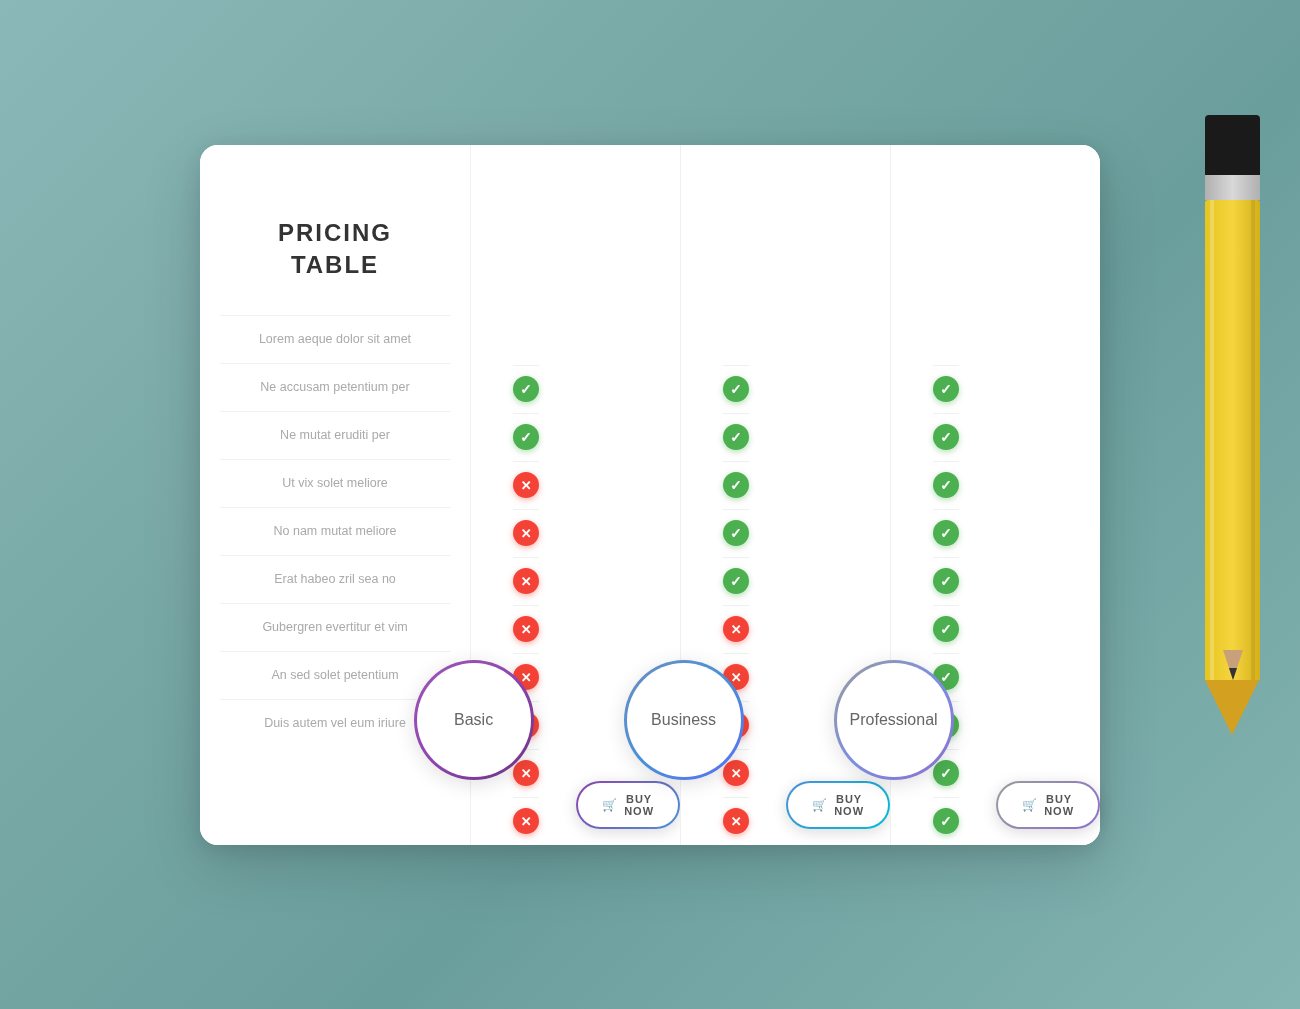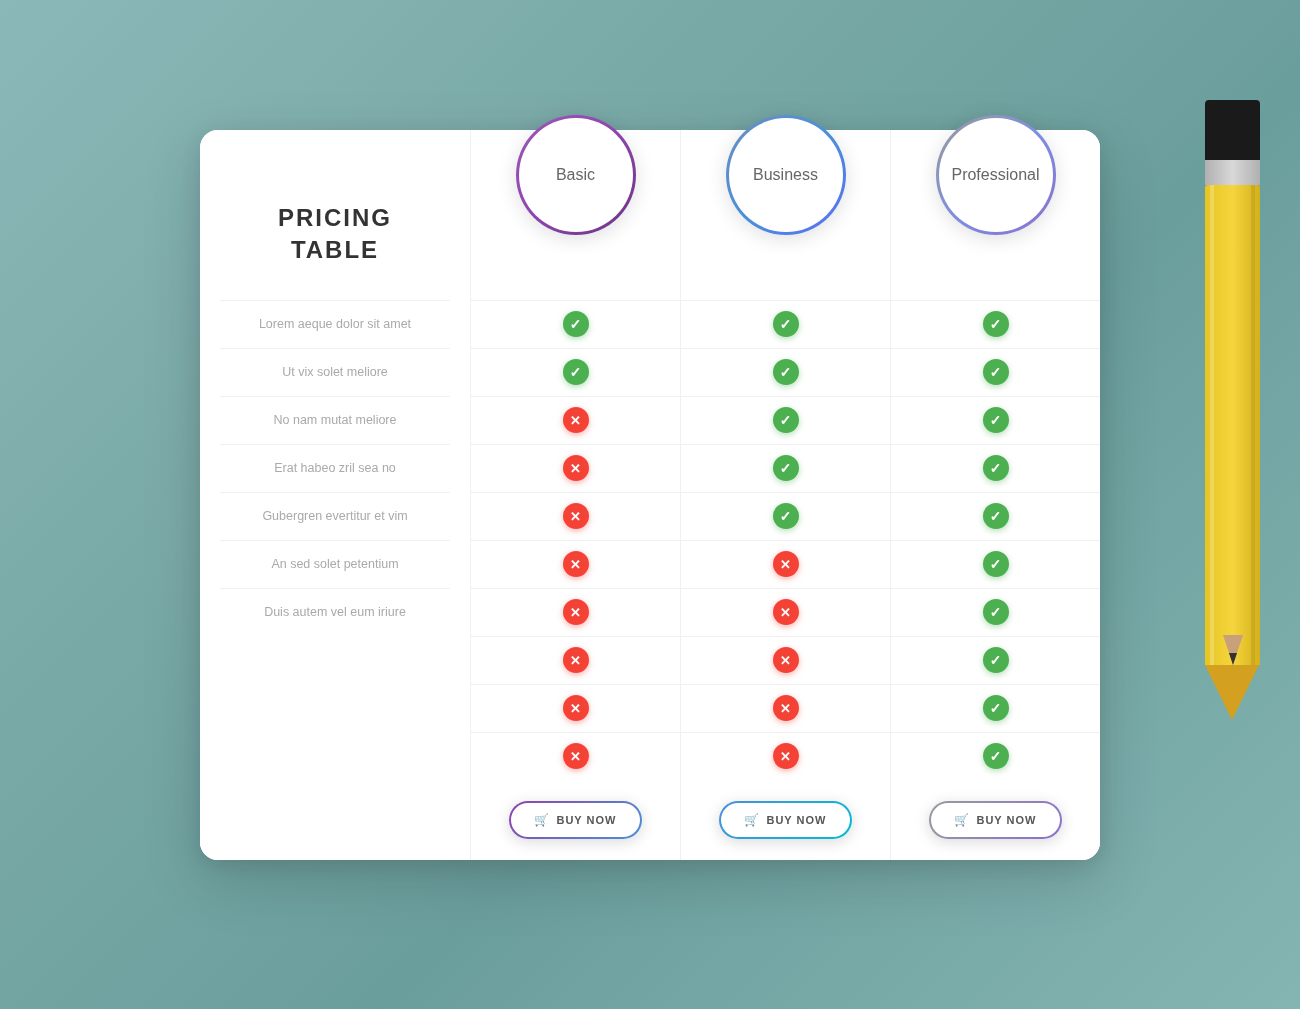--- a/index.html
+++ b/index.html
@@ -89,25 +89,25 @@
     }
 
     .feature-footer {
       height: 80px;
     }
 
     
     .col-plan {
       flex: 1;
       display: flex;
-      flex-direction: column;
       align-items: flex-end;
       border-left: 1px solid #f0f0f0;
       position: relative;
       background: white;
+      gap: 37px;
     }
 
     .col-plan:last-child {
       border-radius: 0 18px 18px 0;
     }
 
     
     .plan-header {
       height: 170px;
       display: flex;
@@ -354,20 +354,26 @@
     <div class="col-features">
       <div class="feature-title">
         <h1>
           <span>PRICING</span><br>
           <span>TABLE</span>
         </h1>
       </div>
       <div class="feature-rows" id="feature-rows">
           <div class="feature-row">
             <span>Lorem aeque dolor sit amet</span>
+          </div>
+          <div class="feature-row">
+            <span>Ne accusam petentium per</span>
+          </div>
+          <div class="feature-row">
+            <span>Ne mutat eruditi per</span>
           </div>
           <div class="feature-row">
             <span>Ut vix solet meliore</span>
           </div>
           <div class="feature-row">
             <span>No nam mutat meliore</span>
           </div>
           <div class="feature-row">
             <span>Erat habeo zril sea no</span>
           </div>

